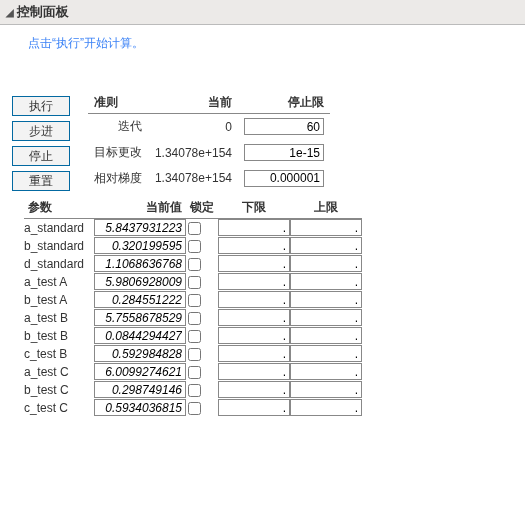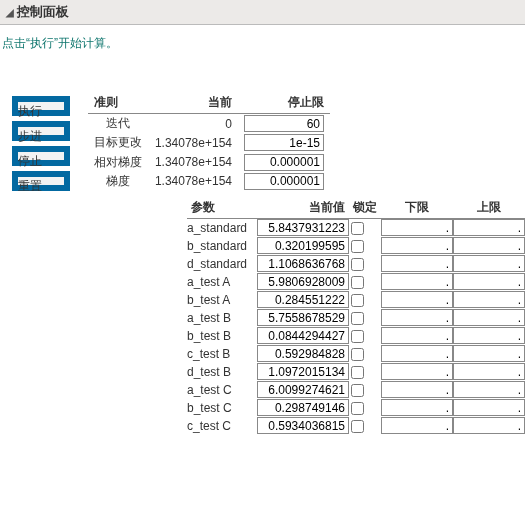--- a/index.html
+++ b/index.html
@@ -19,75 +19,74 @@
     font-size: 13px;
     display: flex;
     align-items: center;
   }
   .panel-header .tri {
     font-size: 10px;
     color: #555;
     margin-right: 3px;
   }
   .instruction {
-    padding: 10px 14px 2px 2px;
-    color: #0f766e;
+    padding: 10px 14px 2px 28px;
+    color: #3b82f6;
   }
   .content {
     display: flex;
     padding: 40px 0 0 12px;
   }
   .btn-col {
     display: flex;
     flex-direction: column;
     gap: 5px;
     margin-top: 2px;
     margin-right: 18px;
   }
   .btn {
     width: 58px;
     height: 20px;
-    border: 6px solid #0369a1;
+    border: 1px solid #0369a1;
     background: #f3f3f3;
     font-size: 12px;
-    text-align: left;
+    text-align: center;
     line-height: 18px;
     cursor: pointer;
     color: #333;
   }
   .crit-table {
     border-collapse: collapse;
   }
   .crit-table th {
     font-weight: bold;
     text-align: right;
     padding: 0 6px 2px 6px;
     border-bottom: 1px solid #888;
     font-size: 12px;
   }
   .crit-table th:first-child { text-align: left; }
   .crit-table td {
     padding: 1px 6px;
     font-size: 12px;
   }
-  .crit-table td.label { text-align: center; }
+  .crit-table td.label { text-align: right; }
   .crit-table td.cur { text-align: right; width: 90px;}
   .stop-input {
     width: 80px;
     height: 17px;
     border: 1px solid #888;
     text-align: right;
     font-size: 12px;
     padding: 0 3px;
     font-family: inherit;
   }
   .param-section {
-    padding: 8px 0 0 16px;
-    display: flex;
-    justify-content: flex-end;
+    padding: 8px 0 0 24px;
+    display: flex;
   }
   .param-table {
     border-collapse: collapse;
   }
   .param-table th {
     font-weight: bold;
     text-align: center;
     padding: 0 4px 2px 4px;
     border-bottom: 1px solid #888;
     font-size: 12px;
@@ -107,20 +106,21 @@
   }
   .val-input {
     width: 92px;
     height: 17px;
     border: 1px solid #888;
     text-align: right;
     font-size: 12px;
     padding: 0 3px;
     font-family: inherit;
     margin: 0;
+    font-style: italic;
   }
   .val-input-lim {
     width: 72px;
     height: 17px;
     border: 1px solid #888;
     text-align: right;
     font-size: 12px;
     padding: 0 3px;
     font-family: inherit;
     margin: 0;
@@ -169,25 +169,20 @@
           <td class="cur">0</td>
           <td><input class="stop-input" value="60" style=""></td>
         </tr>
         <tr>
           <td class="label">目标更改</td>
           <td class="cur">1.34078e+154</td>
           <td><input class="stop-input" value="1e-15" style=""></td>
         </tr>
         <tr>
           <td class="label">相对梯度</td>
-          <td class="cur">1.34078e+154</td>
-          <td><input class="stop-input" value="0.000001" style=""></td>
-        </tr>
-        <tr>
-          <td class="label">梯度</td>
           <td class="cur">1.34078e+154</td>
           <td><input class="stop-input" value="0.000001" style=""></td>
         </tr>
       </tbody>
   </table>
 </div>
 
 <div class="param-section">
   <table class="param-table">
     <thead>
@@ -250,27 +245,20 @@
           <td><input class="val-input-lim" value="." style=""></td>
         </tr>
         <tr>
           <td class="pname">c_test B</td>
           <td><input class="val-input" value="0.592984828" style=""></td>
           <td><input type="checkbox" class="chk" style=""></td>
           <td><input class="val-input-lim" value="." style=""></td>
           <td><input class="val-input-lim" value="." style=""></td>
         </tr>
         <tr>
-          <td class="pname">d_test B</td>
-          <td><input class="val-input" value="1.0972015134" style=""></td>
-          <td><input type="checkbox" class="chk" style=""></td>
-          <td><input class="val-input-lim" value="." style=""></td>
-          <td><input class="val-input-lim" value="." style=""></td>
-        </tr>
-        <tr>
           <td class="pname">a_test C</td>
           <td><input class="val-input" value="6.0099274621" style=""></td>
           <td><input type="checkbox" class="chk" style=""></td>
           <td><input class="val-input-lim" value="." style=""></td>
           <td><input class="val-input-lim" value="." style=""></td>
         </tr>
         <tr>
           <td class="pname">b_test C</td>
           <td><input class="val-input" value="0.298749146" style=""></td>
           <td><input type="checkbox" class="chk" style=""></td>

